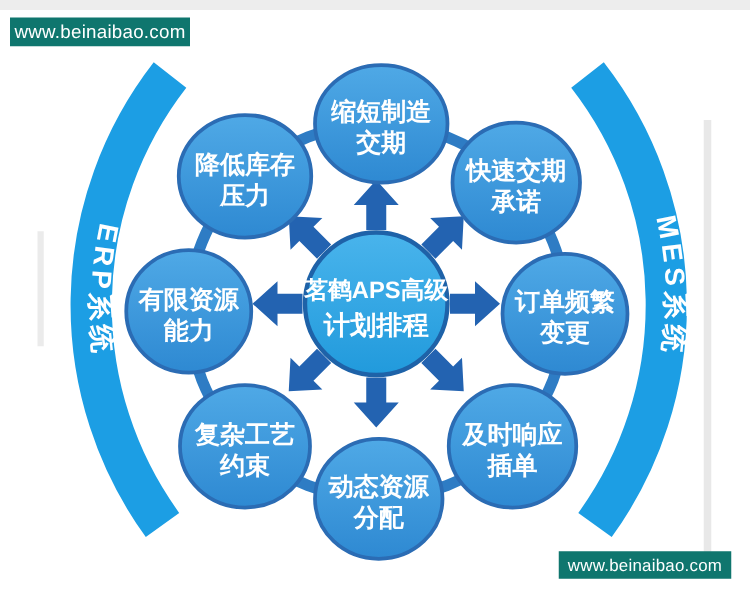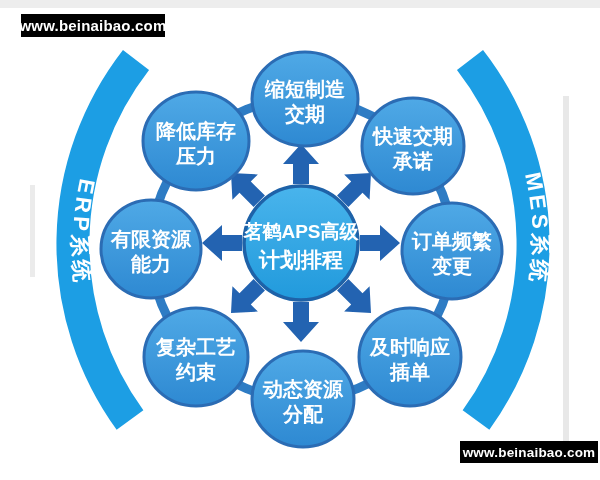--- a/index.html
+++ b/index.html
@@ -5,23 +5,23 @@
   html,body{margin:0;padding:0;}
   body{
     width:600px;height:480px;position:relative;overflow:hidden;
     background:#ffffff;
     font-family:"Liberation Sans","DejaVu Sans",sans-serif;
   }
   .top-strip{
     position:absolute;left:0;top:0;width:600px;height:8px;background:#ededed;
   }
   .banner{
-    position:absolute;background:#000000;color:#ffffff;
+    position:absolute;background:#0f766e;color:#ffffff;
     display:flex;align-items:center;justify-content:center;
-    font-weight:bold;letter-spacing:.2px;white-space:nowrap;margin-left:13px;
+    font-weight:normal;letter-spacing:.2px;white-space:nowrap;
   }
   .banner-top{left:8px;top:14px;width:144px;height:23px;font-size:15px;}
   .banner-bottom{left:447px;top:441px;width:138px;height:22px;font-size:13.5px;}
   svg{position:absolute;left:0;top:0;}
   .node-label{
     fill:#ffffff;font-weight:bold;font-size:20px;
     font-family:"Liberation Sans","DejaVu Sans",sans-serif;
     text-anchor:middle;
   }
   .center-label{

